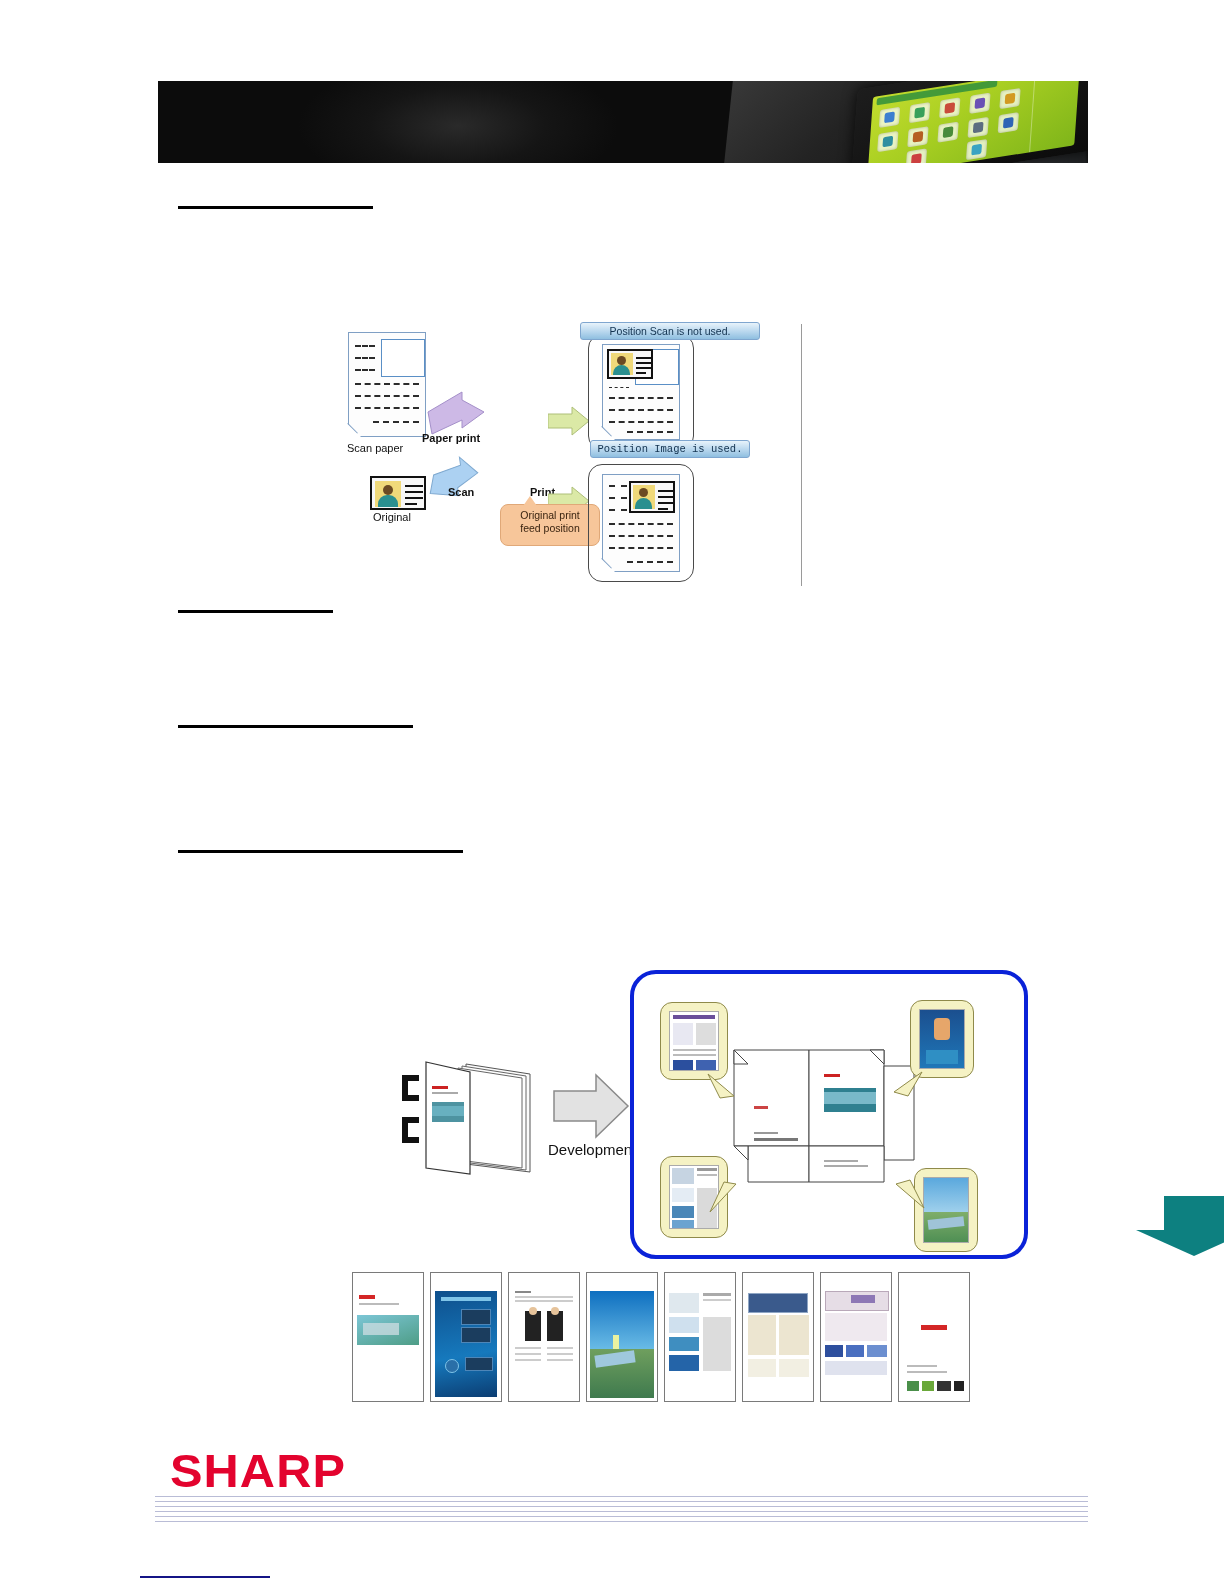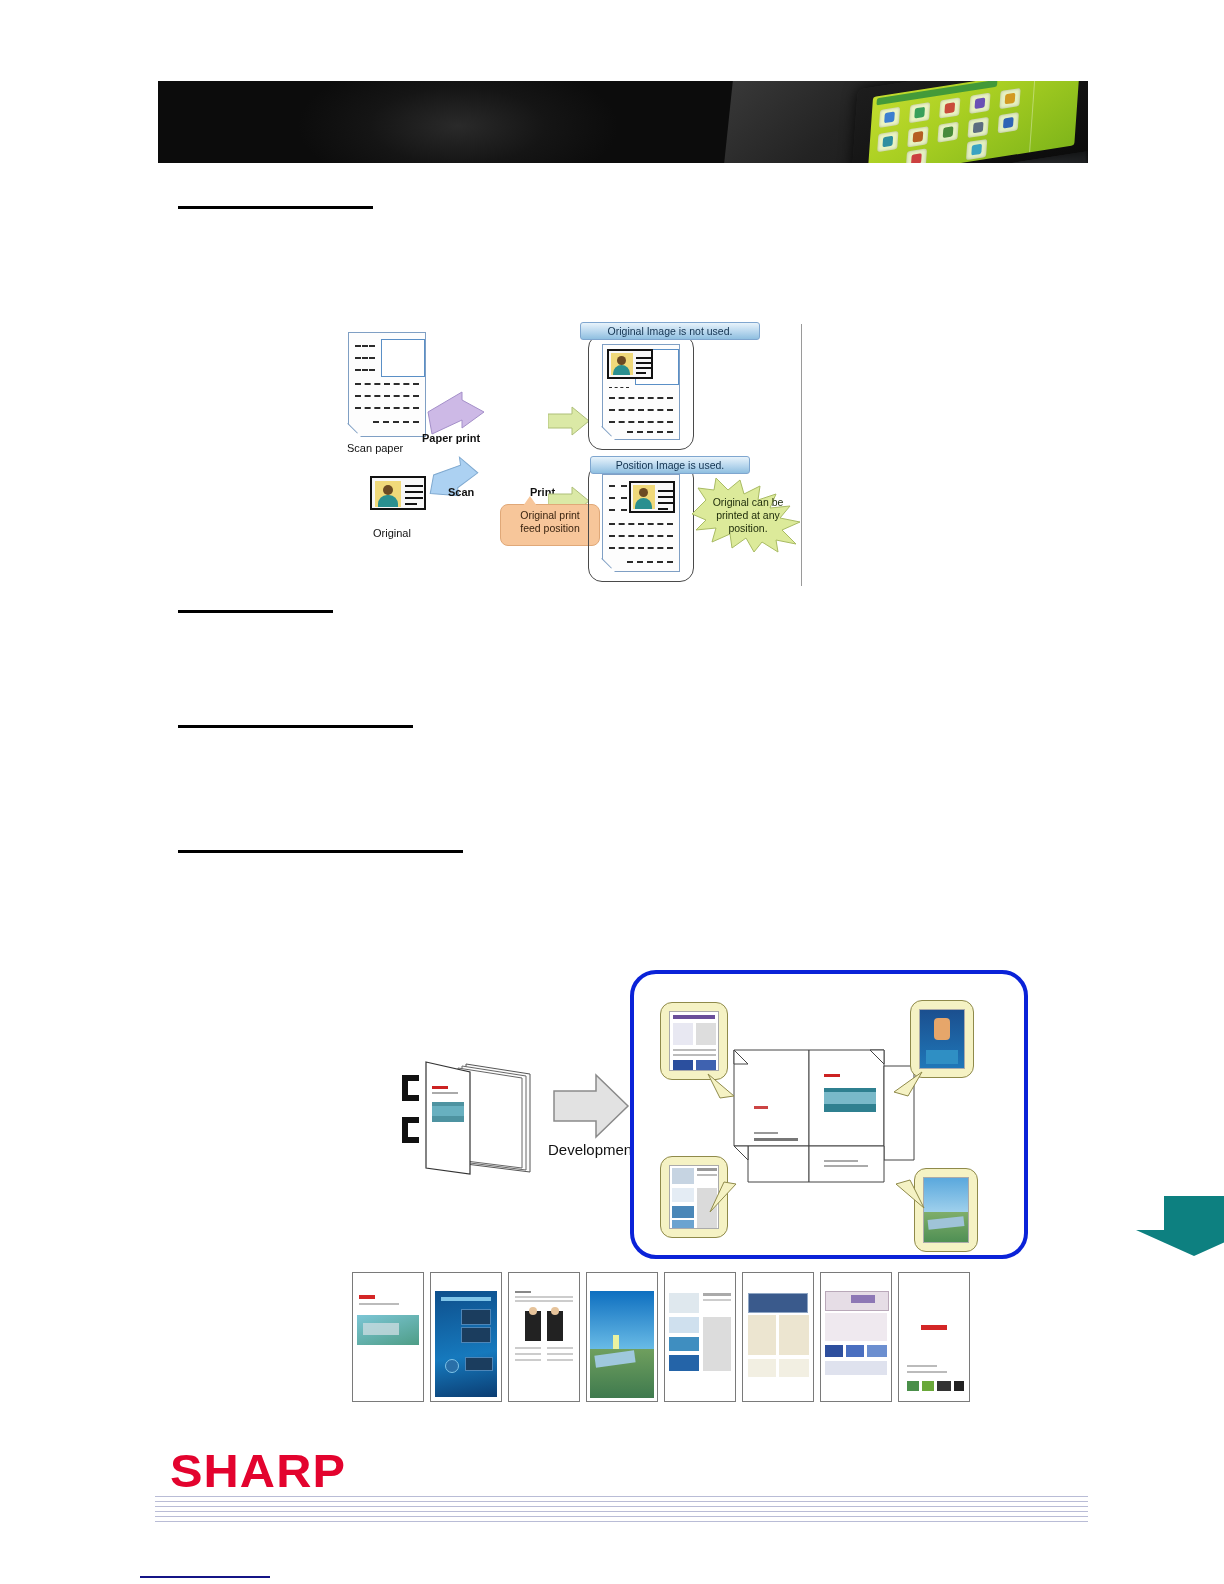--- a/index.html
+++ b/index.html
@@ -271,21 +271,21 @@
     <div class="idcard" style="left:40px;top:158px;width:56px;height:34px;">
       <span class="ph">
         <i class="head"></i>
           <i class="body"></i>
       </span>
       <span class="ln" style="left:33px;top:7px;width:18px;"></span>
       <span class="ln" style="left:33px;top:13px;width:18px;"></span>
       <span class="ln" style="left:33px;top:19px;width:18px;"></span>
       <span class="ln" style="left:33px;top:25px;width:12px;"></span>
     </div>
-    <div class="lbl" style="left:43px;top:209px;">Original</div>
+    <div class="lbl" style="left:43px;top:193px;">Original</div>
 
     <div class="arrow-blk" style="left:96px;top:128px;">
       <svg width="58" height="52" viewBox="0 0 58 52">
         <polygon points="2,44 30,50 30,42 52,30 36,12 36,20 8,26" fill="#acd1f2" stroke="#7fa9d0" stroke-width="1" transform="rotate(-8 29 30)"></polygon>
       </svg>
     </div>
     <div class="lbl" style="left:118px;top:168px;font-weight:bold;">Scan</div>
 
     <div class="arrow-blk" style="left:218px;top:88px;">
       <svg width="42" height="30" viewBox="0 0 42 30">
@@ -300,21 +300,21 @@
       </svg>
     </div>
 
     <div class="callout-orange" style="left:170px;top:186px;width:100px;height:42px;">
       <span class="tip"></span>
       <div>Original print</div>
       <div>feed position</div>
     </div>
 
     <div class="rframe" style="left:258px;top:16px;width:104px;height:114px;"></div>
-    <div class="banner-lbl" style="left:250px;top:4px;width:178px;">Original Image is not used.</div>
+    <div class="banner-lbl" style="left:250px;top:4px;width:178px;">Position Scan is not used.</div>
     <div class="doc" style="left:272px;top:26px;width:78px;height:96px;">
       <span class="bluebox" style="left:32px;top:4px;width:42px;height:34px;"></span>
       <span class="idcard" style="left:4px;top:4px;width:46px;height:30px;">
         <span class="ph" style="width:22px;height:22px;left:2px;top:2px;">
           <i class="head" style="left:6px;top:3px;width:9px;height:9px;"></i>
           <i class="body" style="left:2px;top:12px;width:17px;height:10px;"></i>
         </span>
         <span class="ln" style="left:27px;top:6px;width:15px;"></span>
         <span class="ln" style="left:27px;top:11px;width:15px;"></span>
         <span class="ln" style="left:27px;top:16px;width:15px;"></span>
@@ -323,21 +323,21 @@
       <span class="dash" style="left:6px;top:42px;width:20px;border-top-width:1px;"></span>
       <span class="dash" style="left:6px;top:52px;width:64px;"></span>
       <span class="dash" style="left:6px;top:64px;width:64px;"></span>
       <span class="dash" style="left:6px;top:76px;width:64px;"></span>
       <span class="dash" style="left:24px;top:86px;width:46px;"></span>
       <span class="corner"></span>
       <span class="corner-l"></span>
     </div>
 
     <div class="rframe" style="left:258px;top:146px;width:104px;height:116px;"></div>
-    <div class="banner-lbl" style="left:260px;top:138px;width:158px;">Position Image is used.</div>
+    <div class="banner-lbl" style="left:260px;top:122px;width:158px;font-family:Liberation Mono, monospace;">Position Image is used.</div>
     <div class="doc" style="left:272px;top:156px;width:78px;height:98px;">
       <span class="dash" style="left:6px;top:10px;width:18px;"></span>
       <span class="dash" style="left:6px;top:22px;width:18px;"></span>
       <span class="dash" style="left:6px;top:34px;width:18px;"></span>
       <span class="idcard" style="left:26px;top:6px;width:46px;height:32px;">
         <span class="ph" style="width:22px;height:24px;left:2px;top:2px;">
           <i class="head" style="left:6px;top:3px;width:9px;height:9px;"></i>
           <i class="body" style="left:2px;top:13px;width:17px;height:11px;"></i>
         </span>
         <span class="ln" style="left:27px;top:7px;width:15px;"></span>
@@ -346,30 +346,20 @@
         <span class="ln" style="left:27px;top:25px;width:10px;"></span>
       </span>
       <span class="dash" style="left:6px;top:48px;width:64px;"></span>
       <span class="dash" style="left:6px;top:60px;width:64px;"></span>
       <span class="dash" style="left:6px;top:72px;width:64px;"></span>
       <span class="dash" style="left:24px;top:86px;width:46px;"></span>
       <span class="corner"></span>
       <span class="corner-l"></span>
     </div>
 
-    <div class="starburst" style="left:358px;top:158px;width:120px;height:78px;">
-      <svg style="position:absolute;left:0;top:0;" width="120" height="78" viewBox="0 0 120 78">
-        <polygon points="4,38 18,24 10,12 26,14 28,2 40,14 52,4 56,18 72,10 70,24 88,18 82,32 102,30 92,42 112,46 94,54 108,68 88,64 90,76 74,66 66,76 58,62 44,72 42,58 24,66 28,52 8,54 18,44" fill="#dcea9a" stroke="#a9bb63" stroke-width="1"></polygon>
-      </svg>
-      <div style="position:relative;z-index:2;">
-        <div>Original can be</div>
-        <div>printed at any</div>
-        <div>position.</div>
-      </div>
-    </div>
   </div>
 
   <div class="fig2">
 
     <div class="staple" style="left:22px;top:110px;"></div>
     <div class="staple" style="left:22px;top:152px;"></div>
     <div class="booklet">
       <svg width="150" height="120" viewBox="0 0 150 120">
         <polygon points="56,4 120,14 120,112 56,104" fill="#fbfbfb" stroke="#555" stroke-width="1"></polygon>
         <polygon points="52,6 116,16 116,110 52,102" fill="#fdfdfd" stroke="#666" stroke-width="1"></polygon>

